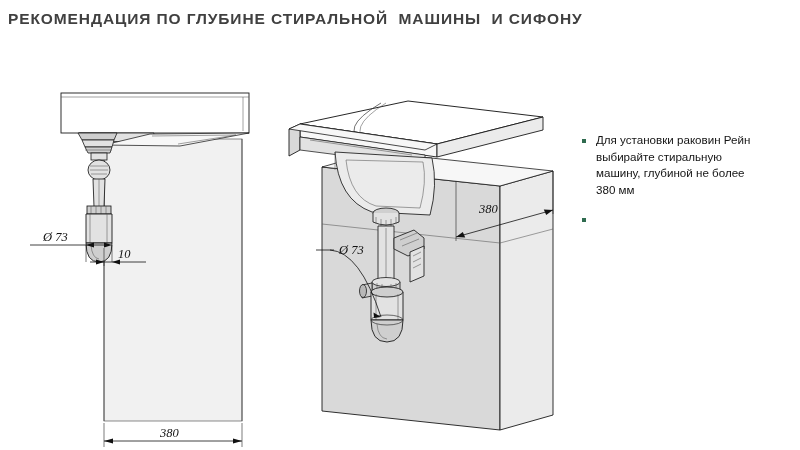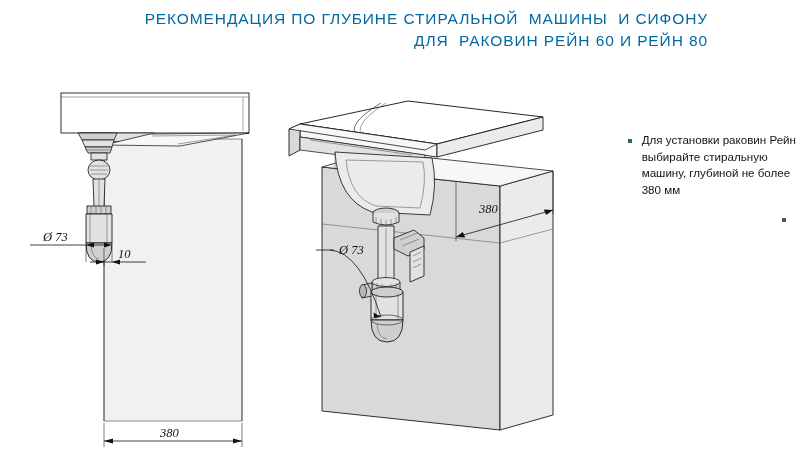--- a/index.html
+++ b/index.html
@@ -18,40 +18,38 @@
 
   
   #title-block {
     position: absolute;
     left: 8px;
     top: 8px;
     width: 700px;
   }
   .title-line {
     font-size: 15.5px;
-    font-weight: 400;
+    font-weight: 700;
     letter-spacing: 0.9px;
     line-height: 22px;
-    color: #0369a1;
+    color: #404040;
     white-space: pre;
-    text-align: right;
   }
 
   
   #notes {
     position: absolute;
     left: 580px;
     top: 132px;
     width: 216px;
   }
   .note-item {
     display: flex;
     align-items: flex-start;
     margin-bottom: 13px;
-    justify-content: flex-end;
   }
   .note-bullet {
     width: 4px;
     height: 4px;
     background: #2f6b4f;
     margin: 7px 10px 0 2px;
     flex: 0 0 auto;
   }
   .note-text {
     font-size: 11.6px;
@@ -88,21 +86,20 @@
     font-style: italic;
     font-size: 12.5px;
     fill: #111111;
   }
 </style>
 </head>
 <body>
 
 <div id="title-block">
   <div class="title-line">РЕКОМЕНДАЦИЯ ПО ГЛУБИНЕ СТИРАЛЬНОЙ  МАШИНЫ  И СИФОНУ</div>
-  <div class="title-line">ДЛЯ  РАКОВИН РЕЙН 60 И РЕЙН 80</div>
 </div>
 
 <div id="drawings">
 <svg width="800" height="450" viewBox="0 0 800 450" xmlns="http://www.w3.org/2000/svg">
 
   <g>
 
     <g>
       <rect x="104" y="139" width="138" height="282" class="f-box" stroke="#6f6f6f" stroke-width="0.8"></rect>
       <line x1="104" y1="139" x2="104" y2="421" class="ln-thin"></line>

